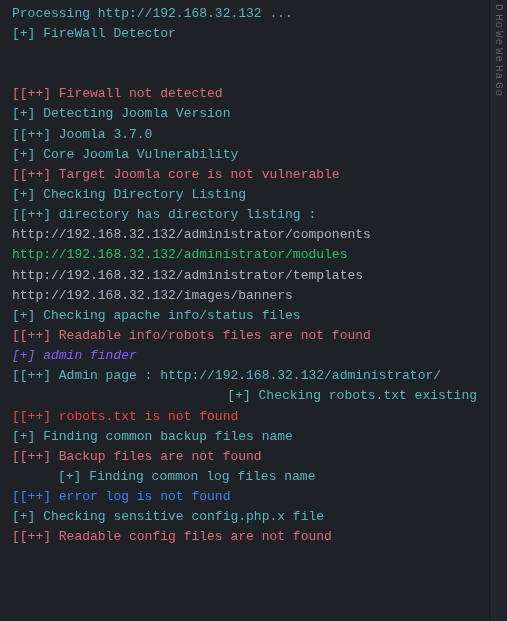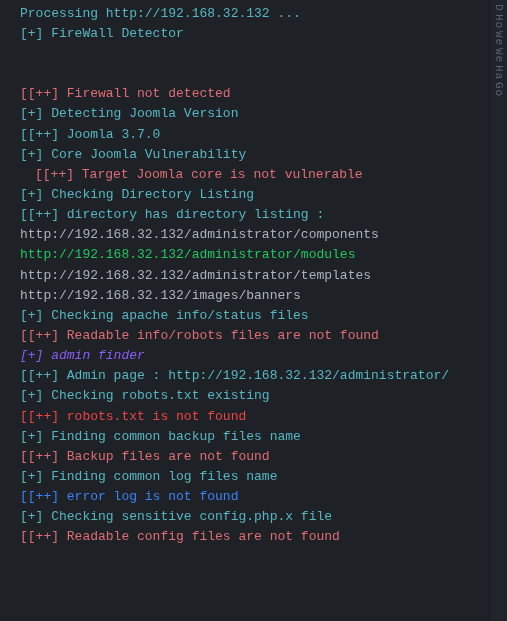--- a/index.html
+++ b/index.html
@@ -14,21 +14,21 @@
       background-color: #1e2227;
       font-family: 'Courier New', Courier, monospace;
       font-size: 13px;
       overflow: hidden;
       display: flex;
     }
 
     #terminal {
       flex: 1;
       background-color: #1e2227;
-      padding: 4px 20px;
+      padding: 4px 12px;
       overflow: hidden;
       color: #abb2bf;
     }
 
     .line {
       line-height: 1.55;
       white-space: pre;
     }
 
     #sidebar {
@@ -57,43 +57,43 @@
     <div class="line" style="color: rgb(86, 182, 194);">Processing http://192.168.32.132 ...</div>
     <div class="line" style="color: rgb(171, 178, 191);"></div>
     <div class="line" style="color: rgb(171, 178, 191);"></div>
     <div class="line" style="color: rgb(86, 182, 194);">[+] FireWall Detector</div>
     <div class="line" style="color: rgb(224, 108, 117); margin-top: 40px;">[[++] Firewall not detected</div>
     <div class="line" style="color: rgb(171, 178, 191);"></div>
     <div class="line" style="color: rgb(86, 182, 194);">[+] Detecting Joomla Version</div>
     <div class="line" style="color: rgb(86, 182, 194);">[[++] Joomla 3.7.0</div>
     <div class="line" style="color: rgb(171, 178, 191);"></div>
     <div class="line" style="color: rgb(86, 182, 194);">[+] Core Joomla Vulnerability</div>
-    <div class="line" style="color: rgb(224, 108, 117); margin-left: 15px;">[[++] Target Joomla core is not vulnerable</div>
+    <div class="line" style="color: rgb(224, 108, 117);">[[++] Target Joomla core is not vulnerable</div>
     <div class="line" style="color: rgb(171, 178, 191);"></div>
     <div class="line" style="color: rgb(86, 182, 194);">[+] Checking Directory Listing</div>
     <div class="line" style="color: rgb(86, 182, 194);">[[++] directory has directory listing :</div>
     <div class="line" style="color: rgb(171, 178, 191);">http://192.168.32.132/administrator/components</div>
     <div class="line" style="color: #22c55e; font-family: Liberation Mono, monospace;">http://192.168.32.132/administrator/modules</div>
     <div class="line" style="color: rgb(171, 178, 191);">http://192.168.32.132/administrator/templates</div>
     <div class="line" style="color: rgb(171, 178, 191);">http://192.168.32.132/images/banners</div>
     <div class="line" style="color: rgb(171, 178, 191);"></div>
     <div class="line" style="color: rgb(171, 178, 191);"></div>
     <div class="line" style="color: rgb(86, 182, 194);">[+] Checking apache info/status files</div>
     <div class="line" style="color: rgb(224, 108, 117);">[[++] Readable info/robots files are not found</div>
     <div class="line" style="color: rgb(171, 178, 191);"></div>
     <div class="line" style="color: #8b5cf6; font-style: italic;">[+] admin finder</div>
     <div class="line" style="color: rgb(86, 182, 194);">[[++] Admin page : http://192.168.32.132/administrator/</div>
     <div class="line" style="color: rgb(171, 178, 191);"></div>
-    <div class="line" style="color: rgb(86, 182, 194);">[+] Checking robots.txt existing</div>
+    <div class="line" style="color: rgb(86, 182, 194); text-align: right;">[+] Checking robots.txt existing</div>
     <div class="line" style="color: #ef4444;">[[++] robots.txt is not found</div>
     <div class="line" style="color: rgb(171, 178, 191);"></div>
     <div class="line" style="color: rgb(86, 182, 194);">[+] Finding common backup files name</div>
     <div class="line" style="color: rgb(224, 108, 117);">[[++] Backup files are not found</div>
     <div class="line" style="color: rgb(171, 178, 191);"></div>
-    <div class="line" style="color: rgb(86, 182, 194);">[+] Finding common log files name</div>
+    <div class="line" style="color: rgb(86, 182, 194); margin-left: 46px;">[+] Finding common log files name</div>
     <div class="line" style="color: #3b82f6;">[[++] error log is not found</div>
     <div class="line" style="color: rgb(171, 178, 191);"></div>
     <div class="line" style="color: rgb(86, 182, 194);">[+] Checking sensitive config.php.x file</div>
     <div class="line" style="color: rgb(224, 108, 117);">[[++] Readable config files are not found</div>
   </div>
 
 <div id="sidebar">
   <span class="sidebar-label">D</span>
   <span class="sidebar-label">Ho</span>
   <span class="sidebar-label">We</span>

